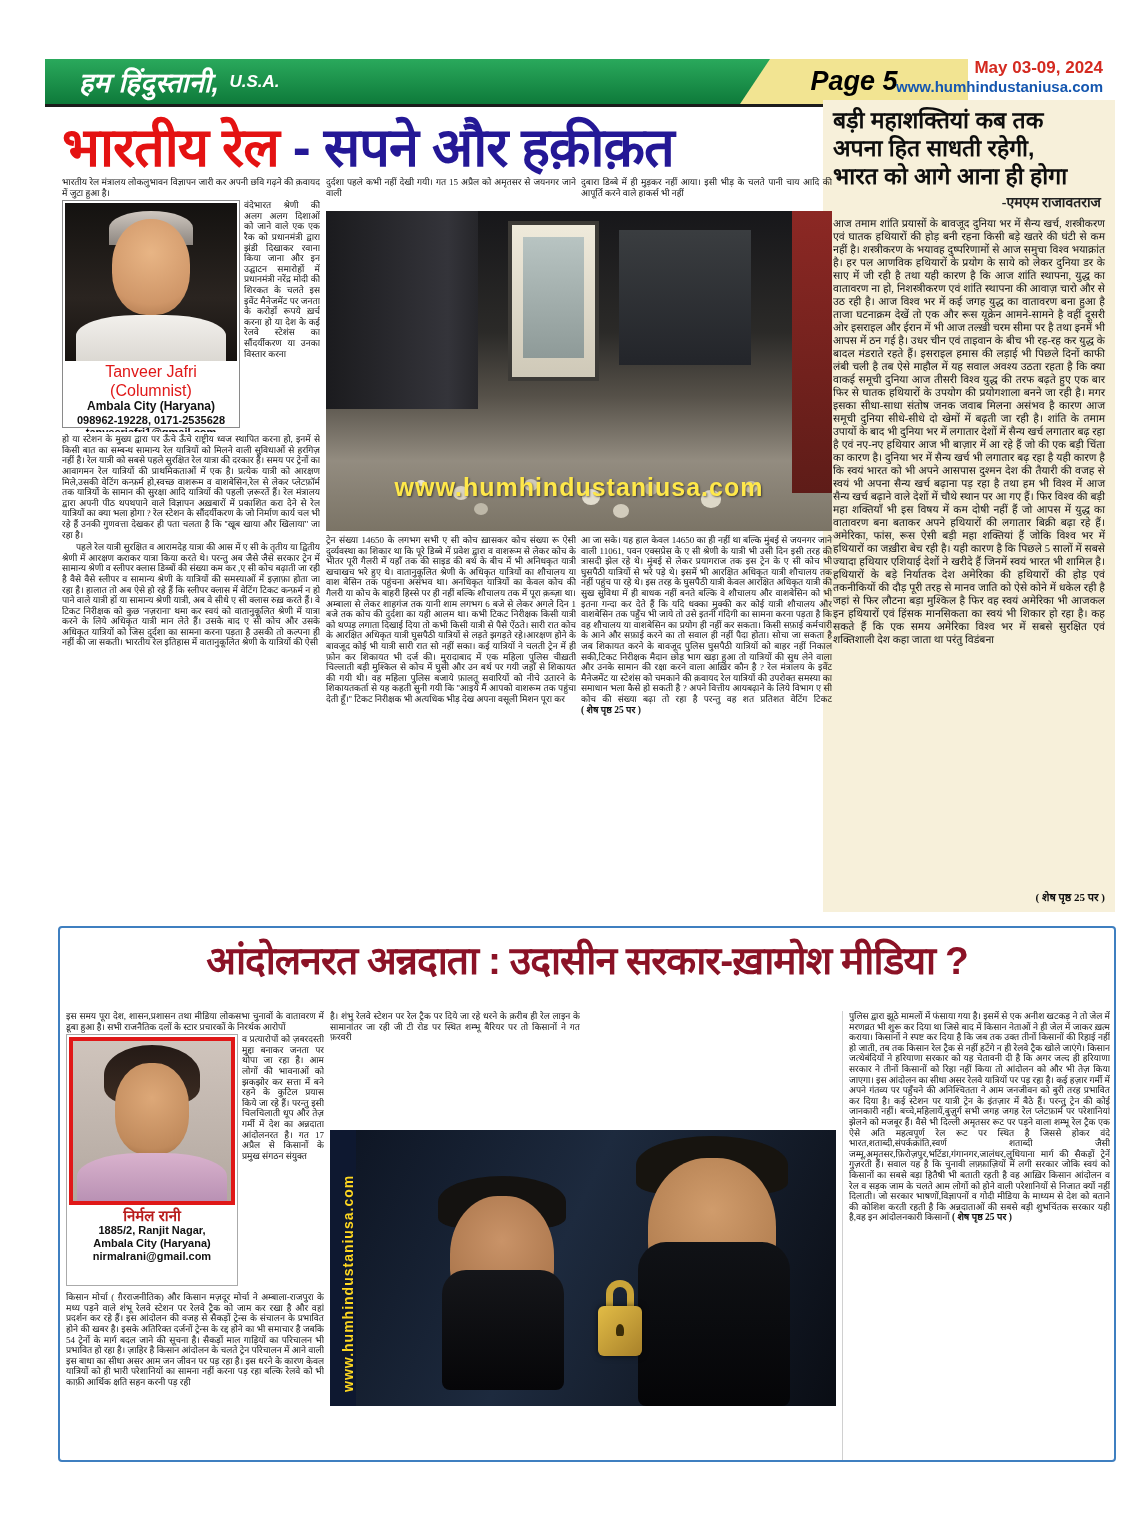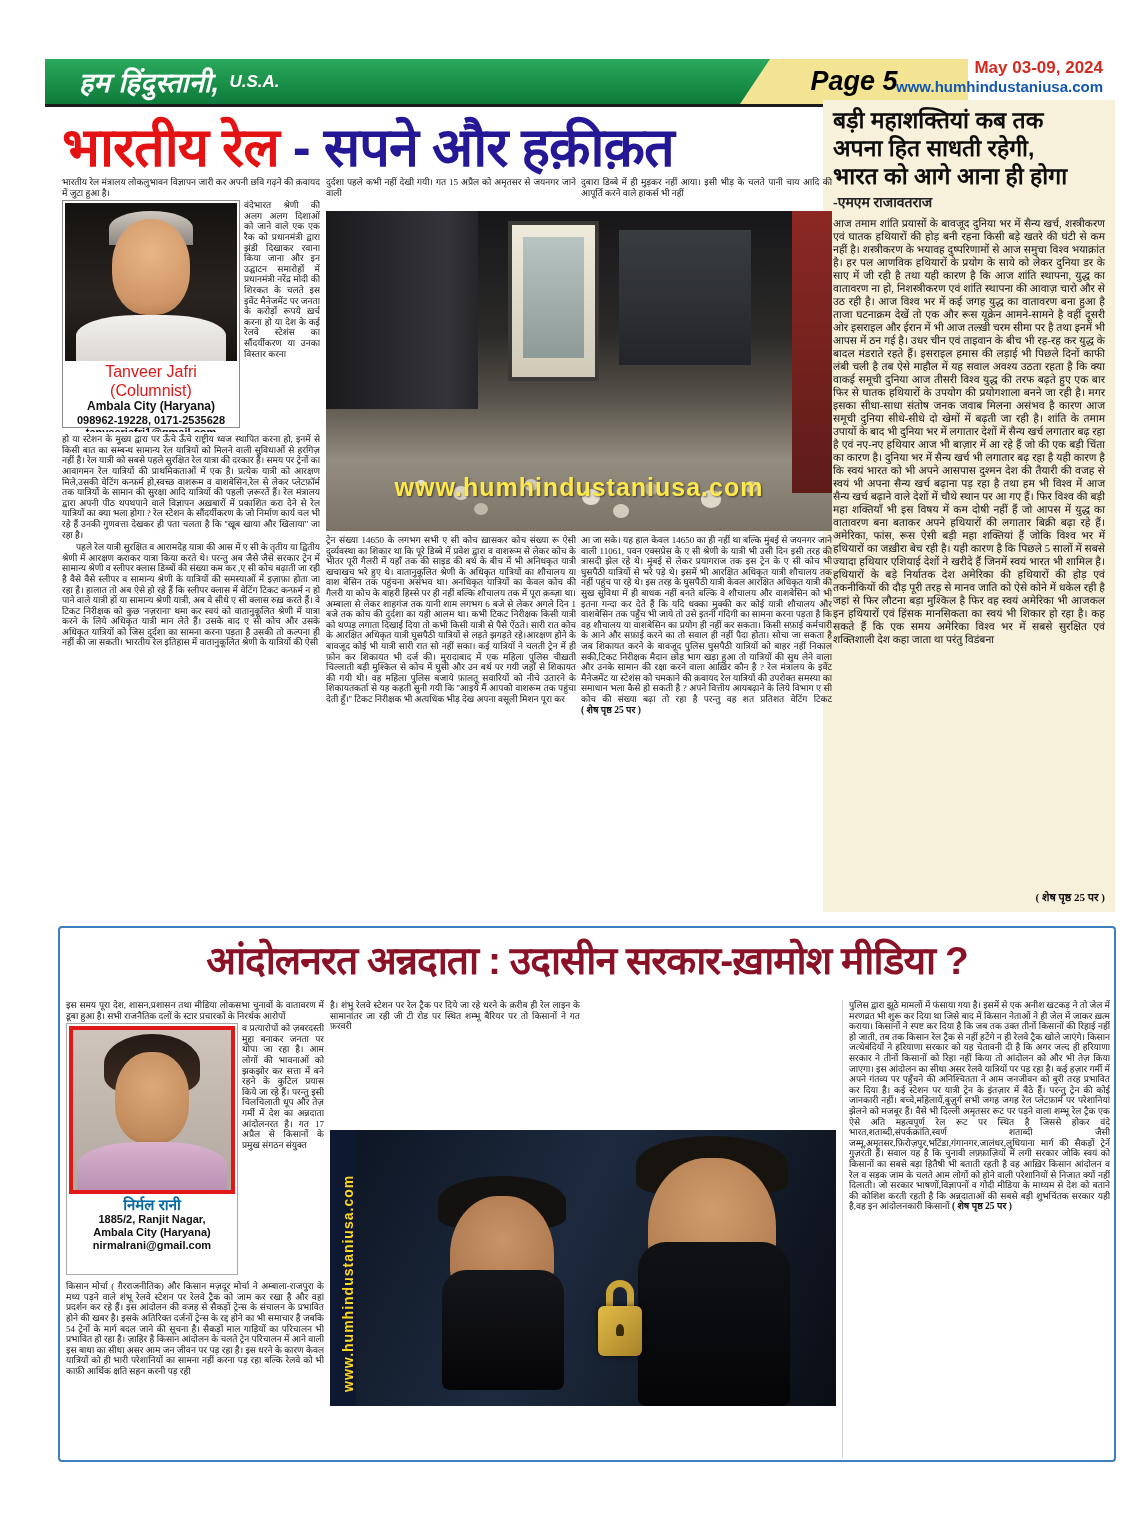--- a/index.html
+++ b/index.html
@@ -31,21 +31,21 @@
     font-family:"Liberation Sans",sans-serif;font-weight:bold;font-size:54px;
     white-space:nowrap;letter-spacing:-1px;}
   .hl-red{color:#e41212;}
   .hl-blue{color:#241896;}
 
   
   .panel2{position:absolute;left:823px;top:100px;width:292px;height:812px;
     background:#f7f0da;padding:6px 10px;overflow:hidden;}
   .panel2 h2{margin:0;font-family:"Liberation Sans",sans-serif;font-weight:bold;
     font-size:23px;line-height:1.22;color:#0d0d0d;}
-  .panel2 .byline{font-weight:bold;font-size:14px;margin:2px 4px 6px 0;color:#222;}
+  .panel2 .byline{text-align:right;font-weight:bold;font-size:14px;margin:2px 4px 6px 0;color:#222;}
   .panel2 .pbody{font-size:10.6px;line-height:13px;text-align:justify;}
   .panel2 .pcont{position:absolute;right:10px;bottom:8px;font-weight:bold;font-size:11px;background:#f7f0da;padding-left:6px;}
 
   
   .bodytxt{font-size:9px;line-height:10.6px;text-align:justify;}
   .cont-mark{font-weight:bold;font-size:9.5px;white-space:nowrap;}
 
   
   .art1{position:absolute;left:62px;top:177px;width:770px;height:732px;}
   .a1c{position:absolute;top:0;height:732px;overflow:hidden;}
@@ -88,36 +88,36 @@
   .tp-mark{position:absolute;left:0;right:0;bottom:9%;text-align:center;color:#ffe84a;
     font-family:"Liberation Sans",sans-serif;font-weight:bold;font-size:25px;letter-spacing:1px;
     text-shadow:1px 1px 2px #00000088;}
 
   
   .art3{position:absolute;left:58px;top:926px;width:1058px;height:536px;
     border:2px solid #3f7fc0;border-radius:4px;background:#fff;overflow:hidden;}
   .headline3{margin:4px 8px 2px 8px;text-align:center;color:#8b1226;
     font-family:"Liberation Sans",sans-serif;font-weight:bold;font-size:39px;letter-spacing:-1px;}
   .a3cols{position:absolute;left:6px;top:72px;width:1046px;height:458px;}
-  .a3c{position:absolute;top:0;height:458px;overflow:hidden;}
+  .a3c{position:absolute;top:11px;height:458px;overflow:hidden;}
   .a3c1{left:0;width:258px;}
   .a3c2{left:264px;width:250px;}
   .a3c3{left:519px;width:251px;}
   .a3c4{left:776px;width:268px;border-left:1px solid #d0d0d0;padding-left:6px;}
   .a3row{display:flex;gap:4px;margin-top:2px;height:256px;overflow:hidden;}
   .card2{width:172px;flex:0 0 172px;height:252px;border:1px solid #aaa;padding:2px;}
   .port2{position:relative;width:100%;height:168px;border:4px solid #e01818;overflow:hidden;
     background:linear-gradient(180deg,#cfc4bc 0%,#b3a8a0 100%);}
   .p2-hair{position:absolute;left:50%;top:4px;transform:translateX(-50%);width:96px;height:60px;border-radius:50% 50% 30% 30%;
     background:linear-gradient(180deg,#241a16,#3c2c22);}
   .p2-face{position:absolute;left:50%;top:22px;transform:translateX(-50%);width:74px;height:92px;border-radius:46% 46% 42% 42%;
     background:radial-gradient(circle at 50% 38%,#dda878,#c08a5c 75%,#9c6a42);}
   .p2-dress{position:absolute;left:50%;bottom:-8px;transform:translateX(-50%);width:150px;height:56px;border-radius:42% 42% 0 0;
     background:linear-gradient(180deg,#d9b2cd,#b48cb0);}
-  .cap2 .nm2{color:#0369a1;font-weight:bold;font-size:15px;font-family:"Liberation Sans",sans-serif;}
+  .cap2 .nm2{color:#b91c1c;font-weight:bold;font-size:15px;font-family:"Liberation Sans",sans-serif;}
   .cap2 .ad2,.cap2 .ct2,.cap2 .em2{color:#111;font-weight:bold;font-size:11px;font-family:"Liberation Sans",sans-serif;}
 
   
   .protest{position:absolute;left:264px;top:130px;width:506px;height:276px;overflow:hidden;
     background:linear-gradient(115deg,#0d1422 0%,#1d2a3e 45%,#0a0d14 100%);}
   .pr-strip{position:absolute;left:0;top:0;width:26px;height:100%;background:#0e1830;}
   .pr-mark{position:absolute;left:-112px;top:124px;width:260px;transform:rotate(-90deg);transform-origin:center;
     color:#ffd820;font-family:"Liberation Sans",sans-serif;font-weight:bold;font-size:14px;letter-spacing:1px;}
   .pr-head{position:absolute;border-radius:46% 46% 44% 44%;}
   .pr-h1{left:120px;top:66px;width:104px;height:128px;background:radial-gradient(circle at 50% 35%,#c99368,#a9744a 75%,#7d5230);}

